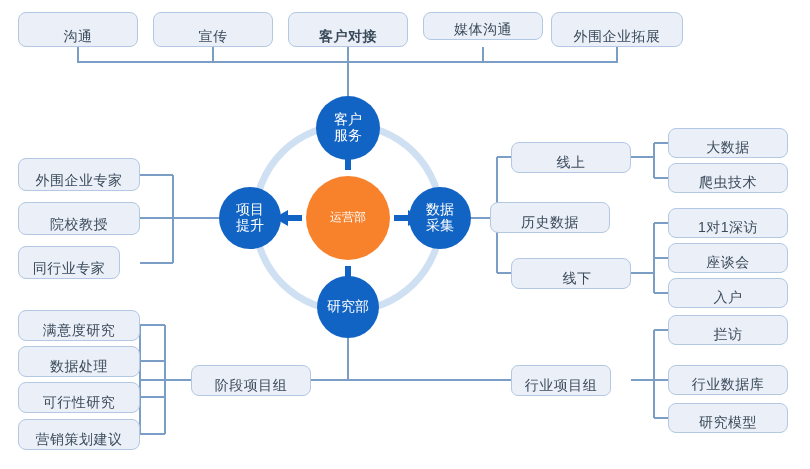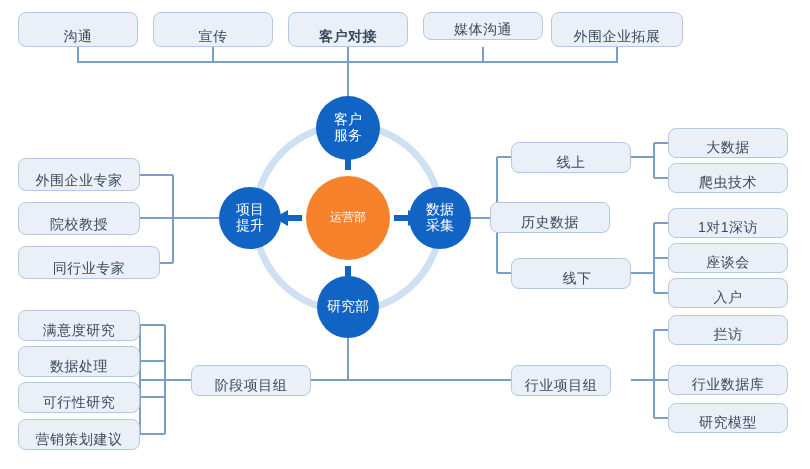--- a/index.html
+++ b/index.html
@@ -159,21 +159,21 @@
   <div class="circle orange" style="left:306px;top:176px;width:84px;height:84px;">
     <span>运营部</span>
   </div>
 
   <div class="node" style="left:18px;top:158px;width:122px;height:33px;">
     <span>外围企业专家</span>
   </div>
   <div class="node" style="left:18px;top:202px;width:122px;height:33px;">
     <span>院校教授</span>
   </div>
-  <div class="node" style="left:18px;top:246px;width:142px;height:33px;">
+  <div class="node" style="left:18px;top:246px;width:102px;height:33px;">
     <span>同行业专家</span>
   </div>
 
   <div class="node" style="left:511px;top:142px;width:120px;height:31px;">
     <span>线上</span>
   </div>
   <div class="node" style="left:490px;top:202px;width:120px;height:31px;">
     <span>历史数据</span>
   </div>
   <div class="node" style="left:511px;top:258px;width:120px;height:31px;padding-left:12px;">

